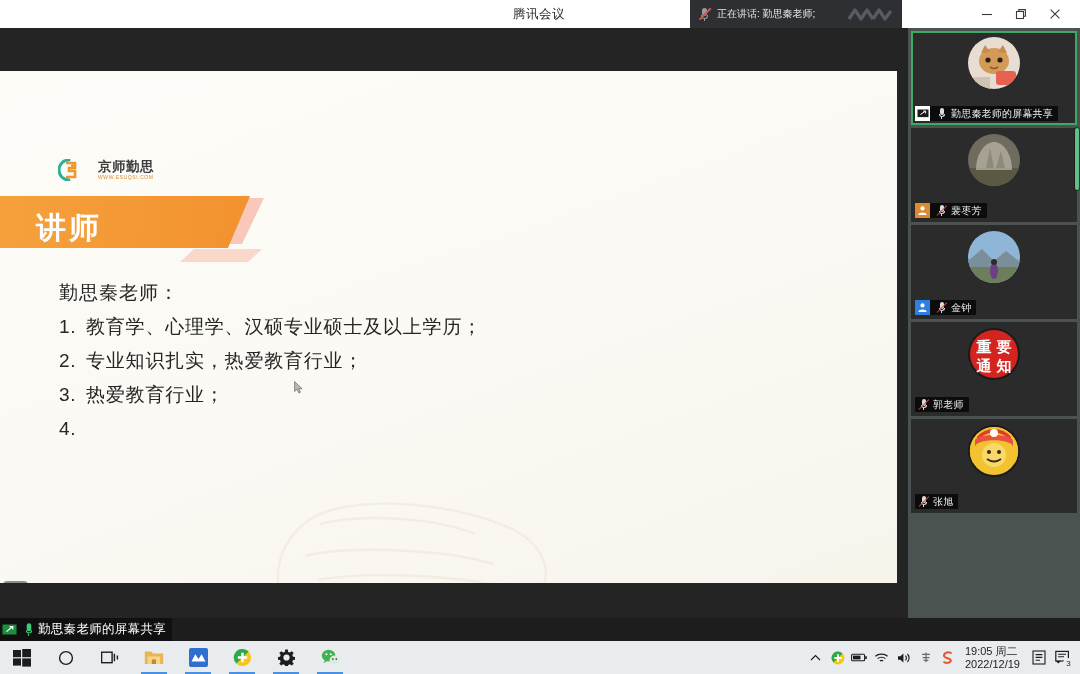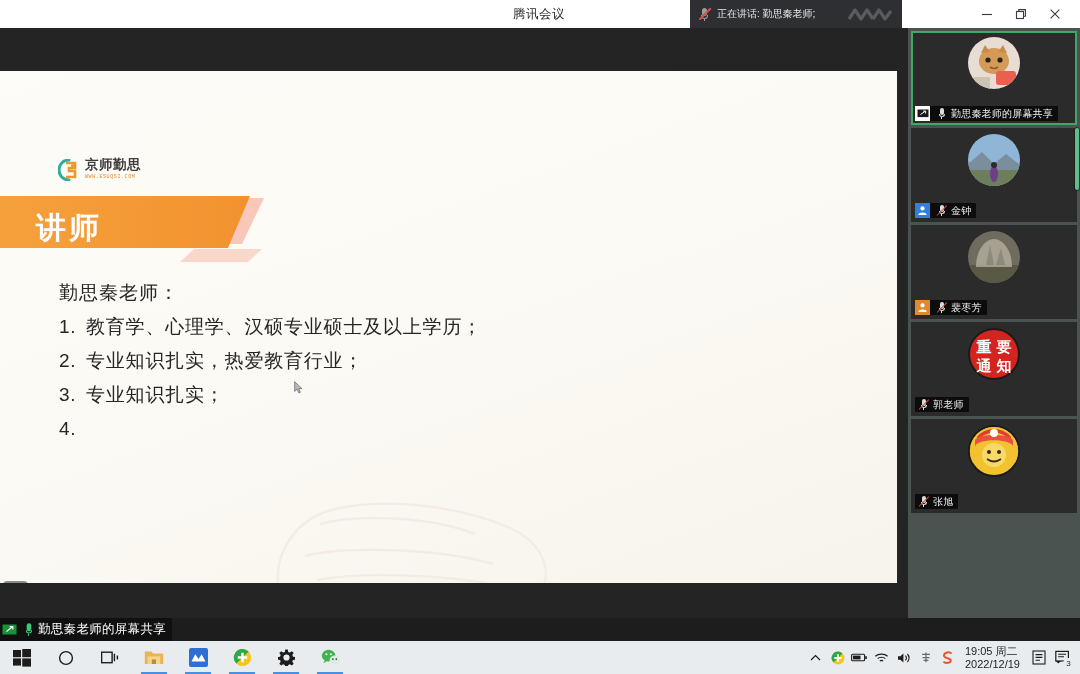--- a/index.html
+++ b/index.html
@@ -37,21 +37,21 @@
   
   .stage { position:absolute; left:0; top:28px; width:908px; height:590px; background:#242424; }
 
   
   .slide { position:absolute; left:0; top:71px; width:897px; height:512px;
     background:linear-gradient(160deg,#fdfcf8 0%,#fbf9f3 55%,#f7f4ec 100%);
     overflow:hidden; }
   .watermark { position:absolute; left:225px; top:405px; width:360px; height:150px;
     opacity:.5; pointer-events:none; }
 
-  .logo { position:absolute; left:58px; top:88px; display:flex; align-items:flex-start; gap:5px;font-family:Liberation Mono, monospace; }
+  .logo { position:absolute; left:58px; top:88px; display:flex; align-items:center; gap:18px; }
   .logo-mark { width:22px; height:22px; position:relative; }
   .logo-txt { display:flex; flex-direction:column; line-height:1; }
   .logo-cn { font-size:13.5px; color:#3d3d3d; font-weight:bold; letter-spacing:.5px; }
   .logo-url { font-size:5px; color:#e08a30; letter-spacing:.6px; margin-top:2px; }
 
   .banner { position:absolute; left:0; top:125px; width:250px; height:52px;
     background:linear-gradient(95deg,#f5a13c 0%,#f2922f 100%);
     clip-path:polygon(0 0, 250px 0, 228px 52px, 0 52px); display:flex; align-items:center; }
   .banner-text { margin-left:36px; font-size:30px; color:#ffffff; letter-spacing:3px;
     font-weight:bold;margin-top:12px; }
@@ -209,21 +209,21 @@
       <div class="bl-item">
         <span class="bl-num">1.</span>
         <span>教育学、心理学、汉硕专业硕士及以上学历；</span>
       </div>
       <div class="bl-item">
         <span class="bl-num">2.</span>
         <span>专业知识扎实，热爱教育行业；</span>
       </div>
       <div class="bl-item">
         <span class="bl-num">3.</span>
-        <span>专业知识扎实；</span>
+        <span>热爱教育行业；</span>
       </div>
       <div class="bl-item">
         <span class="bl-num">4.</span>
       </div>
     </div>
 
     <div class="slidelist-btn">
       
     </div>
 
@@ -259,20 +259,46 @@
             <span class="s"></span>
             <span class="p"></span>
         </span>
         <span class="tile-name">勤思秦老师的屏幕共享</span>
       </div>
     </div>
 
     <div class="tile">
       <div class="tile-av">
         <svg viewBox="0 0 52 52" width="52" height="52">
+          <rect width="52" height="52" fill="#6f6b5e"></rect>
+          <rect y="34" width="52" height="18" fill="#5a5a44"></rect>
+          <path d="M8 36 C8 18 18 8 26 8 C34 8 44 18 44 36 Z" fill="#b9b3a4" opacity=".75"></path>
+          <path d="M18 34 L22 14 L26 34 Z M28 34 L33 17 L37 34 Z" fill="#8d897b"></path>
+        </svg>
+      </div>
+      <div class="tile-label">
+        <span class="pbadge orange">
+          <svg width="11" height="11" viewBox="0 0 11 11">
+              <circle cx="5.5" cy="3.4" r="2.1" fill="#fff"></circle>
+              <path d="M1.4 10 C1.4 6.8 9.6 6.8 9.6 10 Z" fill="#fff"></path>
+            </svg>
+        </span>
+        <span class="mini-mic muted">
+          <span class="b"></span>
+            <span class="s"></span>
+            <span class="p"></span>
+            <span class="sl"></span>
+        </span>
+        <span class="tile-name">裴枣芳</span>
+      </div>
+    </div>
+
+    <div class="tile">
+      <div class="tile-av">
+        <svg viewBox="0 0 52 52" width="52" height="52">
           <rect width="52" height="52" fill="#8fb6d6"></rect>
           <rect y="30" width="52" height="22" fill="#6d7f5a"></rect>
           <path d="M0 30 L14 18 L26 30 L38 20 L52 31 L52 36 L0 36 Z" fill="#7b8e9c"></path>
           <ellipse cx="26" cy="40" rx="4" ry="8" fill="#6c3f86"></ellipse>
           <circle cx="26" cy="31" r="3" fill="#2f2a28"></circle>
         </svg>
       </div>
       <div class="tile-label">
         <span class="pbadge blue">
           <svg width="11" height="11" viewBox="0 0 11 11">
@@ -280,46 +306,20 @@
               <path d="M1.4 10 C1.4 6.8 9.6 6.8 9.6 10 Z" fill="#fff"></path>
             </svg>
         </span>
         <span class="mini-mic muted">
           <span class="b"></span>
             <span class="s"></span>
             <span class="p"></span>
             <span class="sl"></span>
         </span>
         <span class="tile-name">金钟</span>
-      </div>
-    </div>
-
-    <div class="tile">
-      <div class="tile-av">
-        <svg viewBox="0 0 52 52" width="52" height="52">
-          <rect width="52" height="52" fill="#6f6b5e"></rect>
-          <rect y="34" width="52" height="18" fill="#5a5a44"></rect>
-          <path d="M8 36 C8 18 18 8 26 8 C34 8 44 18 44 36 Z" fill="#b9b3a4" opacity=".75"></path>
-          <path d="M18 34 L22 14 L26 34 Z M28 34 L33 17 L37 34 Z" fill="#8d897b"></path>
-        </svg>
-      </div>
-      <div class="tile-label">
-        <span class="pbadge orange">
-          <svg width="11" height="11" viewBox="0 0 11 11">
-              <circle cx="5.5" cy="3.4" r="2.1" fill="#fff"></circle>
-              <path d="M1.4 10 C1.4 6.8 9.6 6.8 9.6 10 Z" fill="#fff"></path>
-            </svg>
-        </span>
-        <span class="mini-mic muted">
-          <span class="b"></span>
-            <span class="s"></span>
-            <span class="p"></span>
-            <span class="sl"></span>
-        </span>
-        <span class="tile-name">裴枣芳</span>
       </div>
     </div>
 
     <div class="tile">
       <div class="tile-av">
         <svg viewBox="0 0 52 52" width="52" height="52">
           <rect width="52" height="52" fill="#1b1b1b"></rect>
           <circle cx="26" cy="26" r="24" fill="#d4241f"></circle>
           <g fill="#ffffff" font-family="DejaVu Sans" font-size="15" font-weight="bold" text-anchor="middle">
             <text x="16" y="24">重</text>

